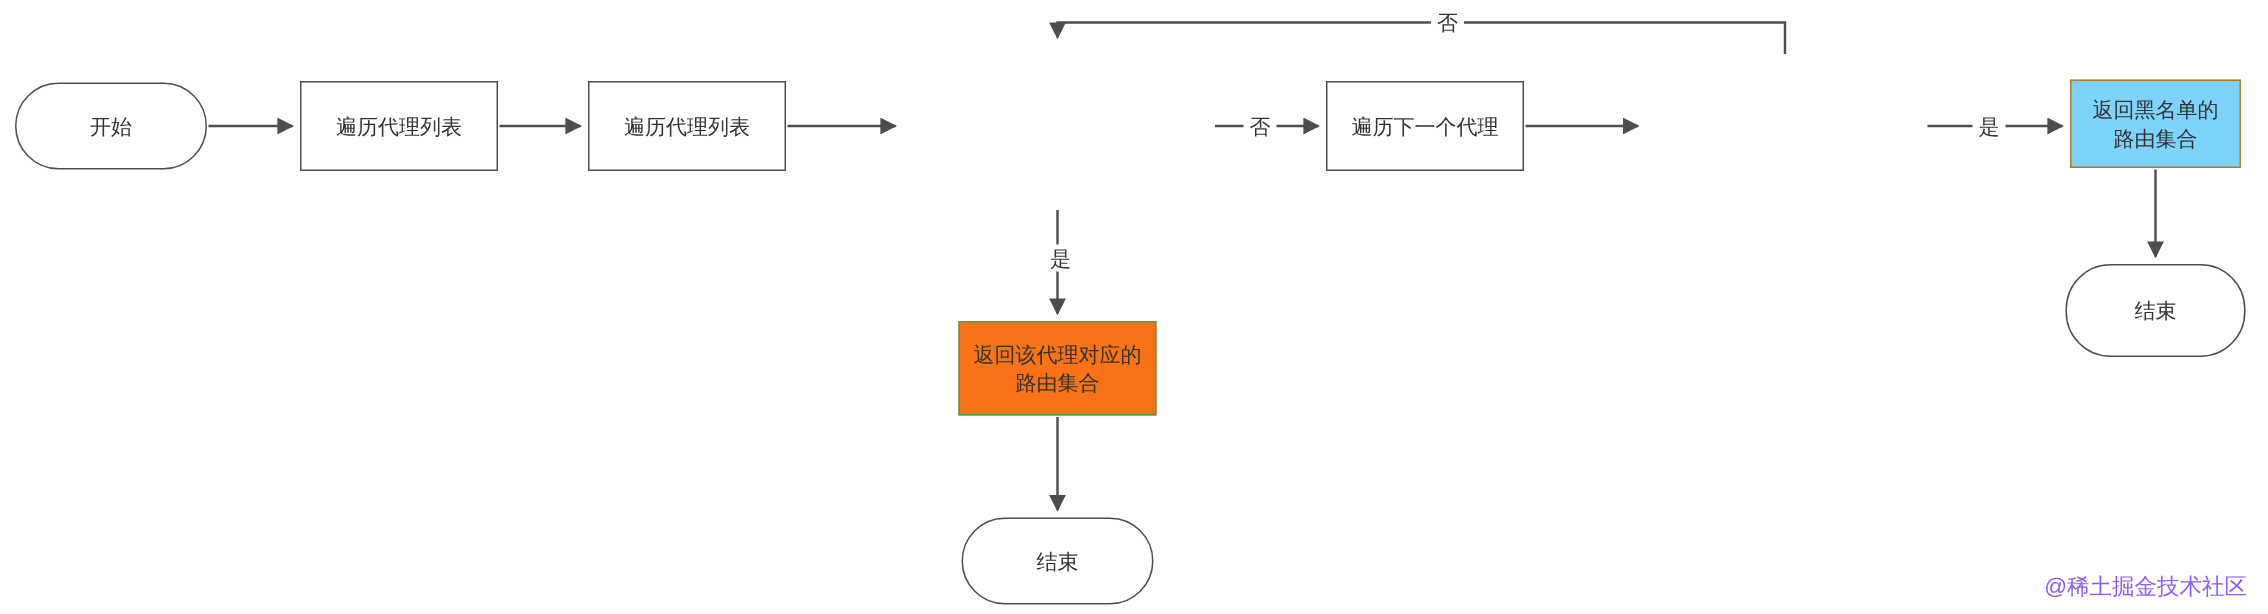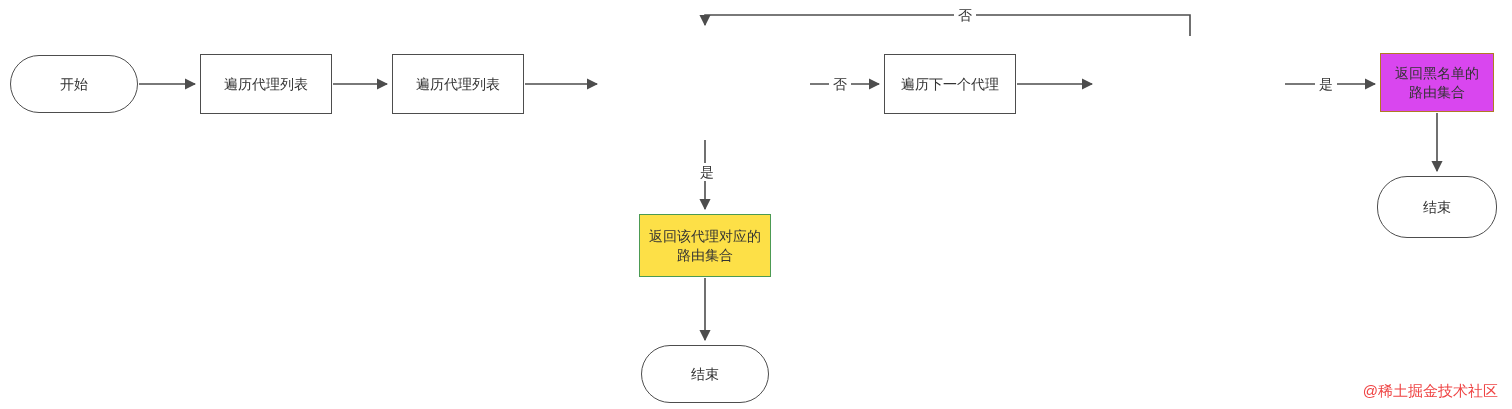--- a/index.html
+++ b/index.html
@@ -70,21 +70,21 @@
     padding: 0 4px;
     font-size: 14px;
     line-height: 18px;
     color: #333333;
   }
   #watermark {
     position: absolute;
     right: 14px;
     bottom: 8px;
     font-size: 15px;
-    color: #ef4444;
+    color: #8b5cf6;
   }
 </style>
 </head>
 <body>
 
 <div id="canvas">
 
   <svg id="edges" xmlns="http://www.w3.org/2000/svg">
     <defs>
       <marker id="arw" viewBox="0 0 10 10" refX="9" refY="5" markerWidth="7" markerHeight="7" orient="auto-start-reverse">
@@ -114,29 +114,29 @@
   <div class="node rect" style="left:392px; top:54px; width:132px; height:60px;justify-content:center;">
     <span class="node-label">遍历代理列表</span>
   </div>
 
 
   <div class="node rect" style="left:884px; top:54px; width:132px; height:60px;">
     <span class="node-label">遍历下一个代理</span>
   </div>
 
 
-  <div class="node rect wrap-88" style="left: 1380px; top: 53px; width: 114px; height: 59px; background: #d946ef; border-color: rgb(176, 123, 36);">
+  <div class="node rect wrap-88" style="left: 1380px; top: 53px; width: 114px; height: 59px; background: #7dd3fc; border-color: rgb(176, 123, 36);">
     <span class="node-label">返回黑名单的路由集合</span>
   </div>
 
   <div class="node stadium" style="left:1377px; top:176px; width:120px; height:62px;">
     <span class="node-label">结束</span>
   </div>
 
-  <div class="node rect wrap-118" style="left: 639px; top: 214px; width: 132px; height: 63px; background: #fde047; border-color: rgb(76, 154, 83);">
+  <div class="node rect wrap-118" style="left: 639px; top: 214px; width: 132px; height: 63px; background: #f97316; border-color: rgb(76, 154, 83);">
     <span class="node-label">返回该代理对应的路由集合</span>
   </div>
 
   <div class="node stadium" style="left:641px; top:345px; width:128px; height:58px;">
     <span class="node-label">结束</span>
   </div>
 
   <span class="edge-label" style="left:840px; top:84px;">否</span>
   <span class="edge-label" style="left:707px; top:172px;">是</span>
   <span class="edge-label" style="left:965px; top:15px;">否</span>

